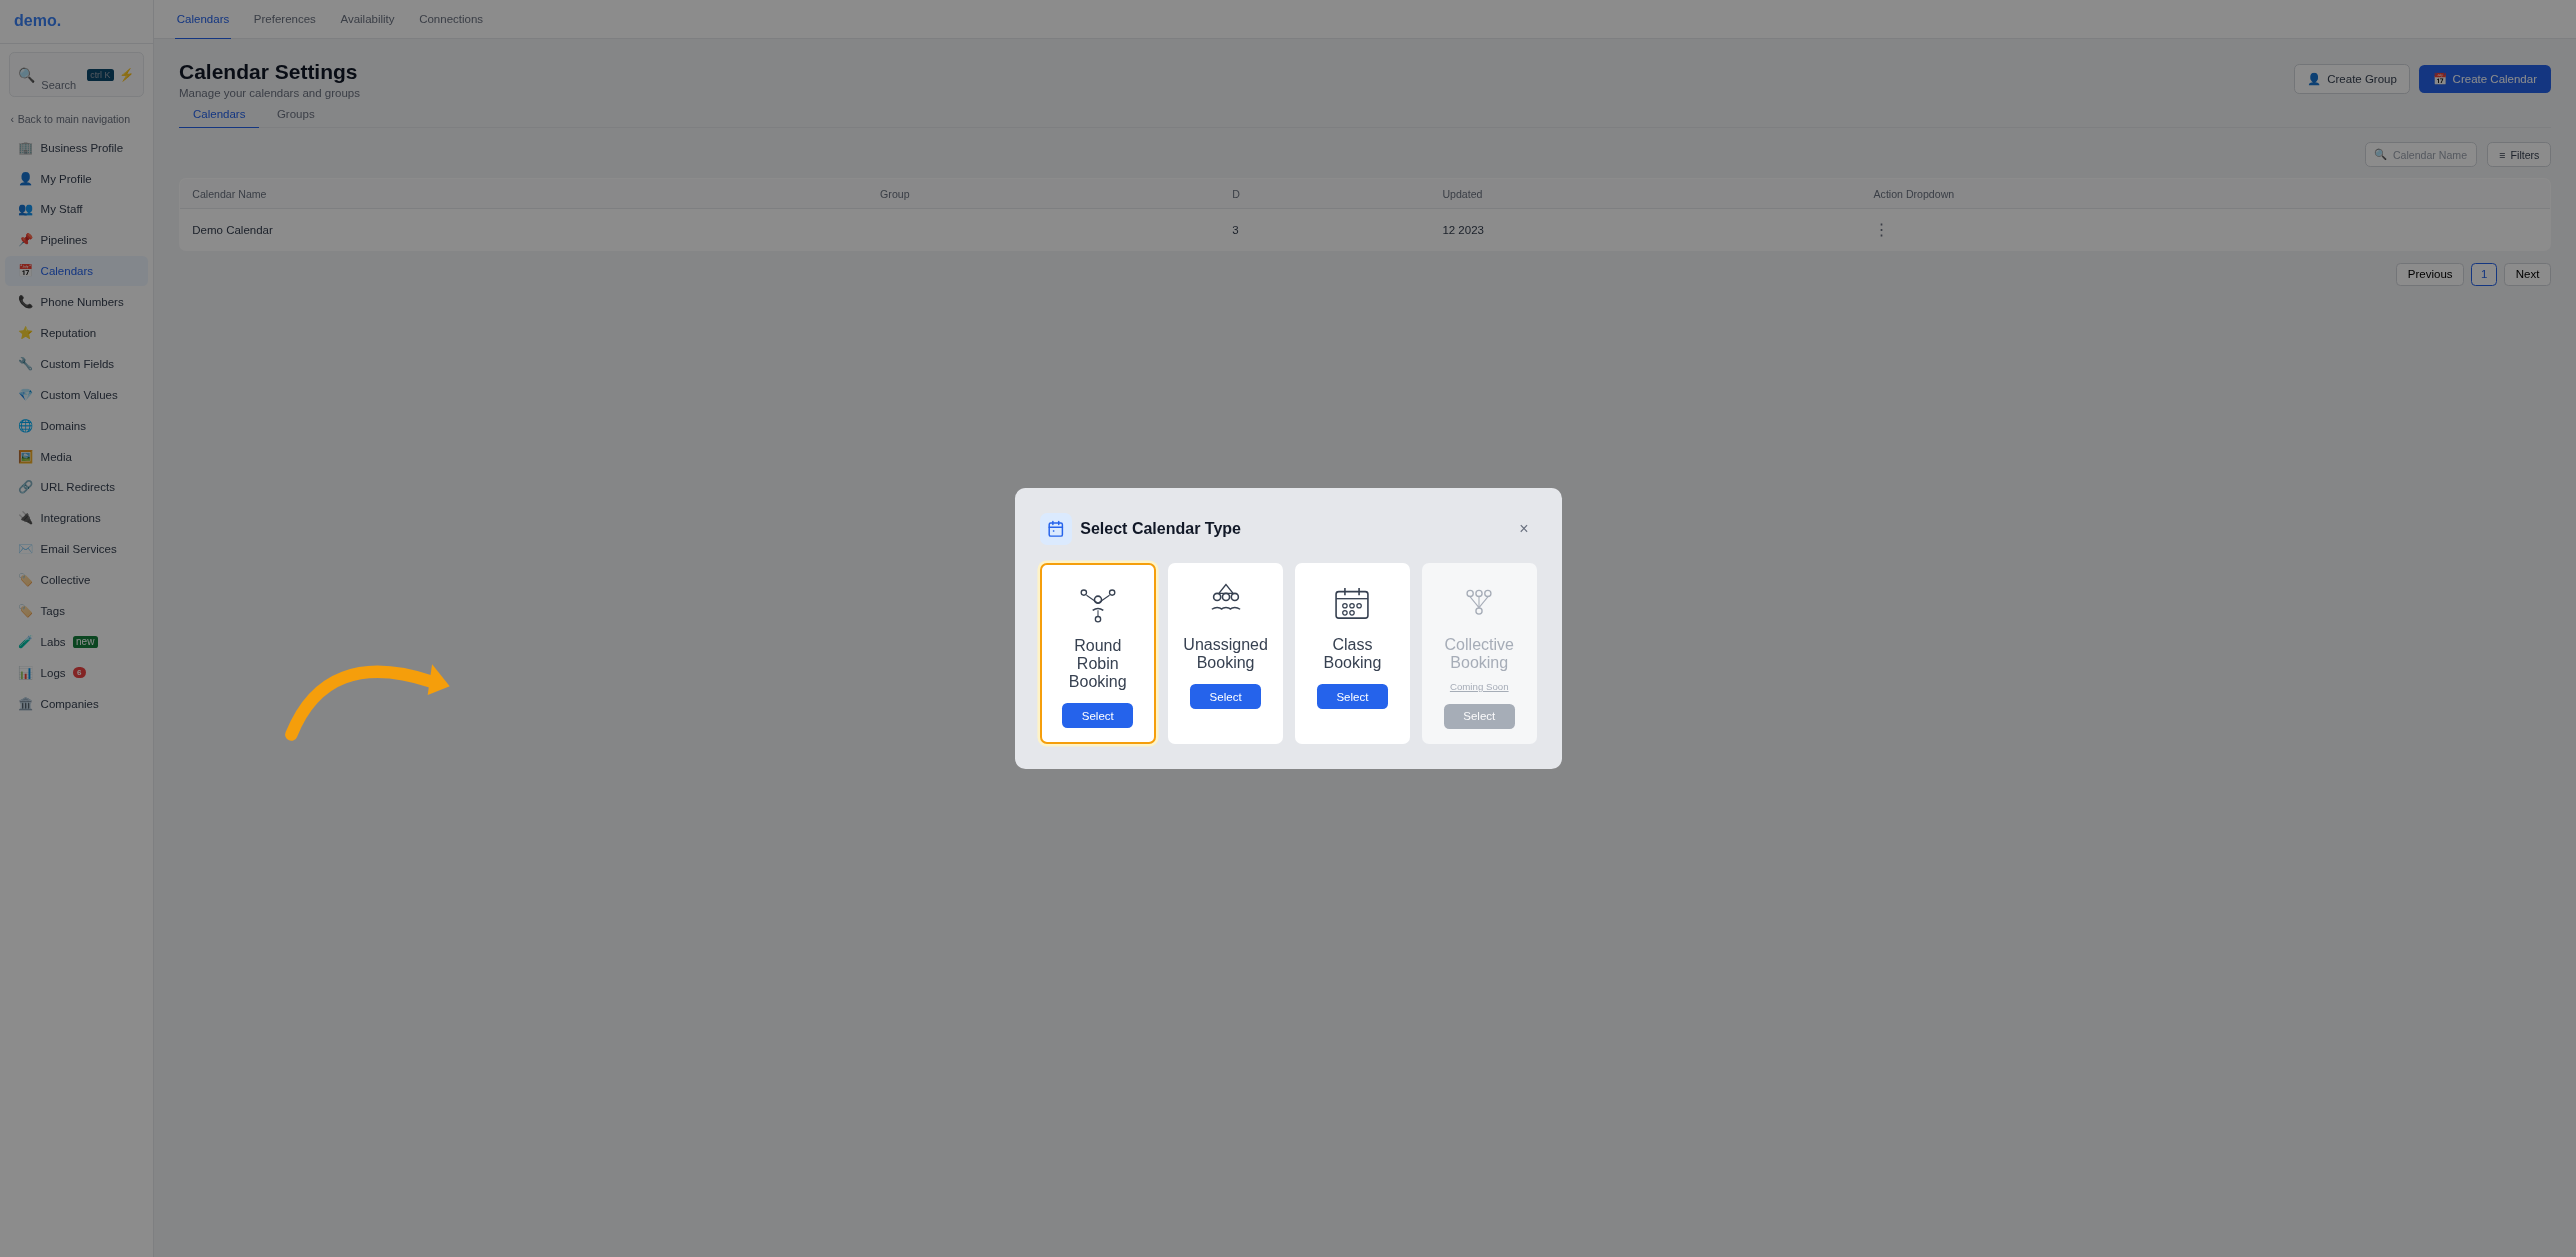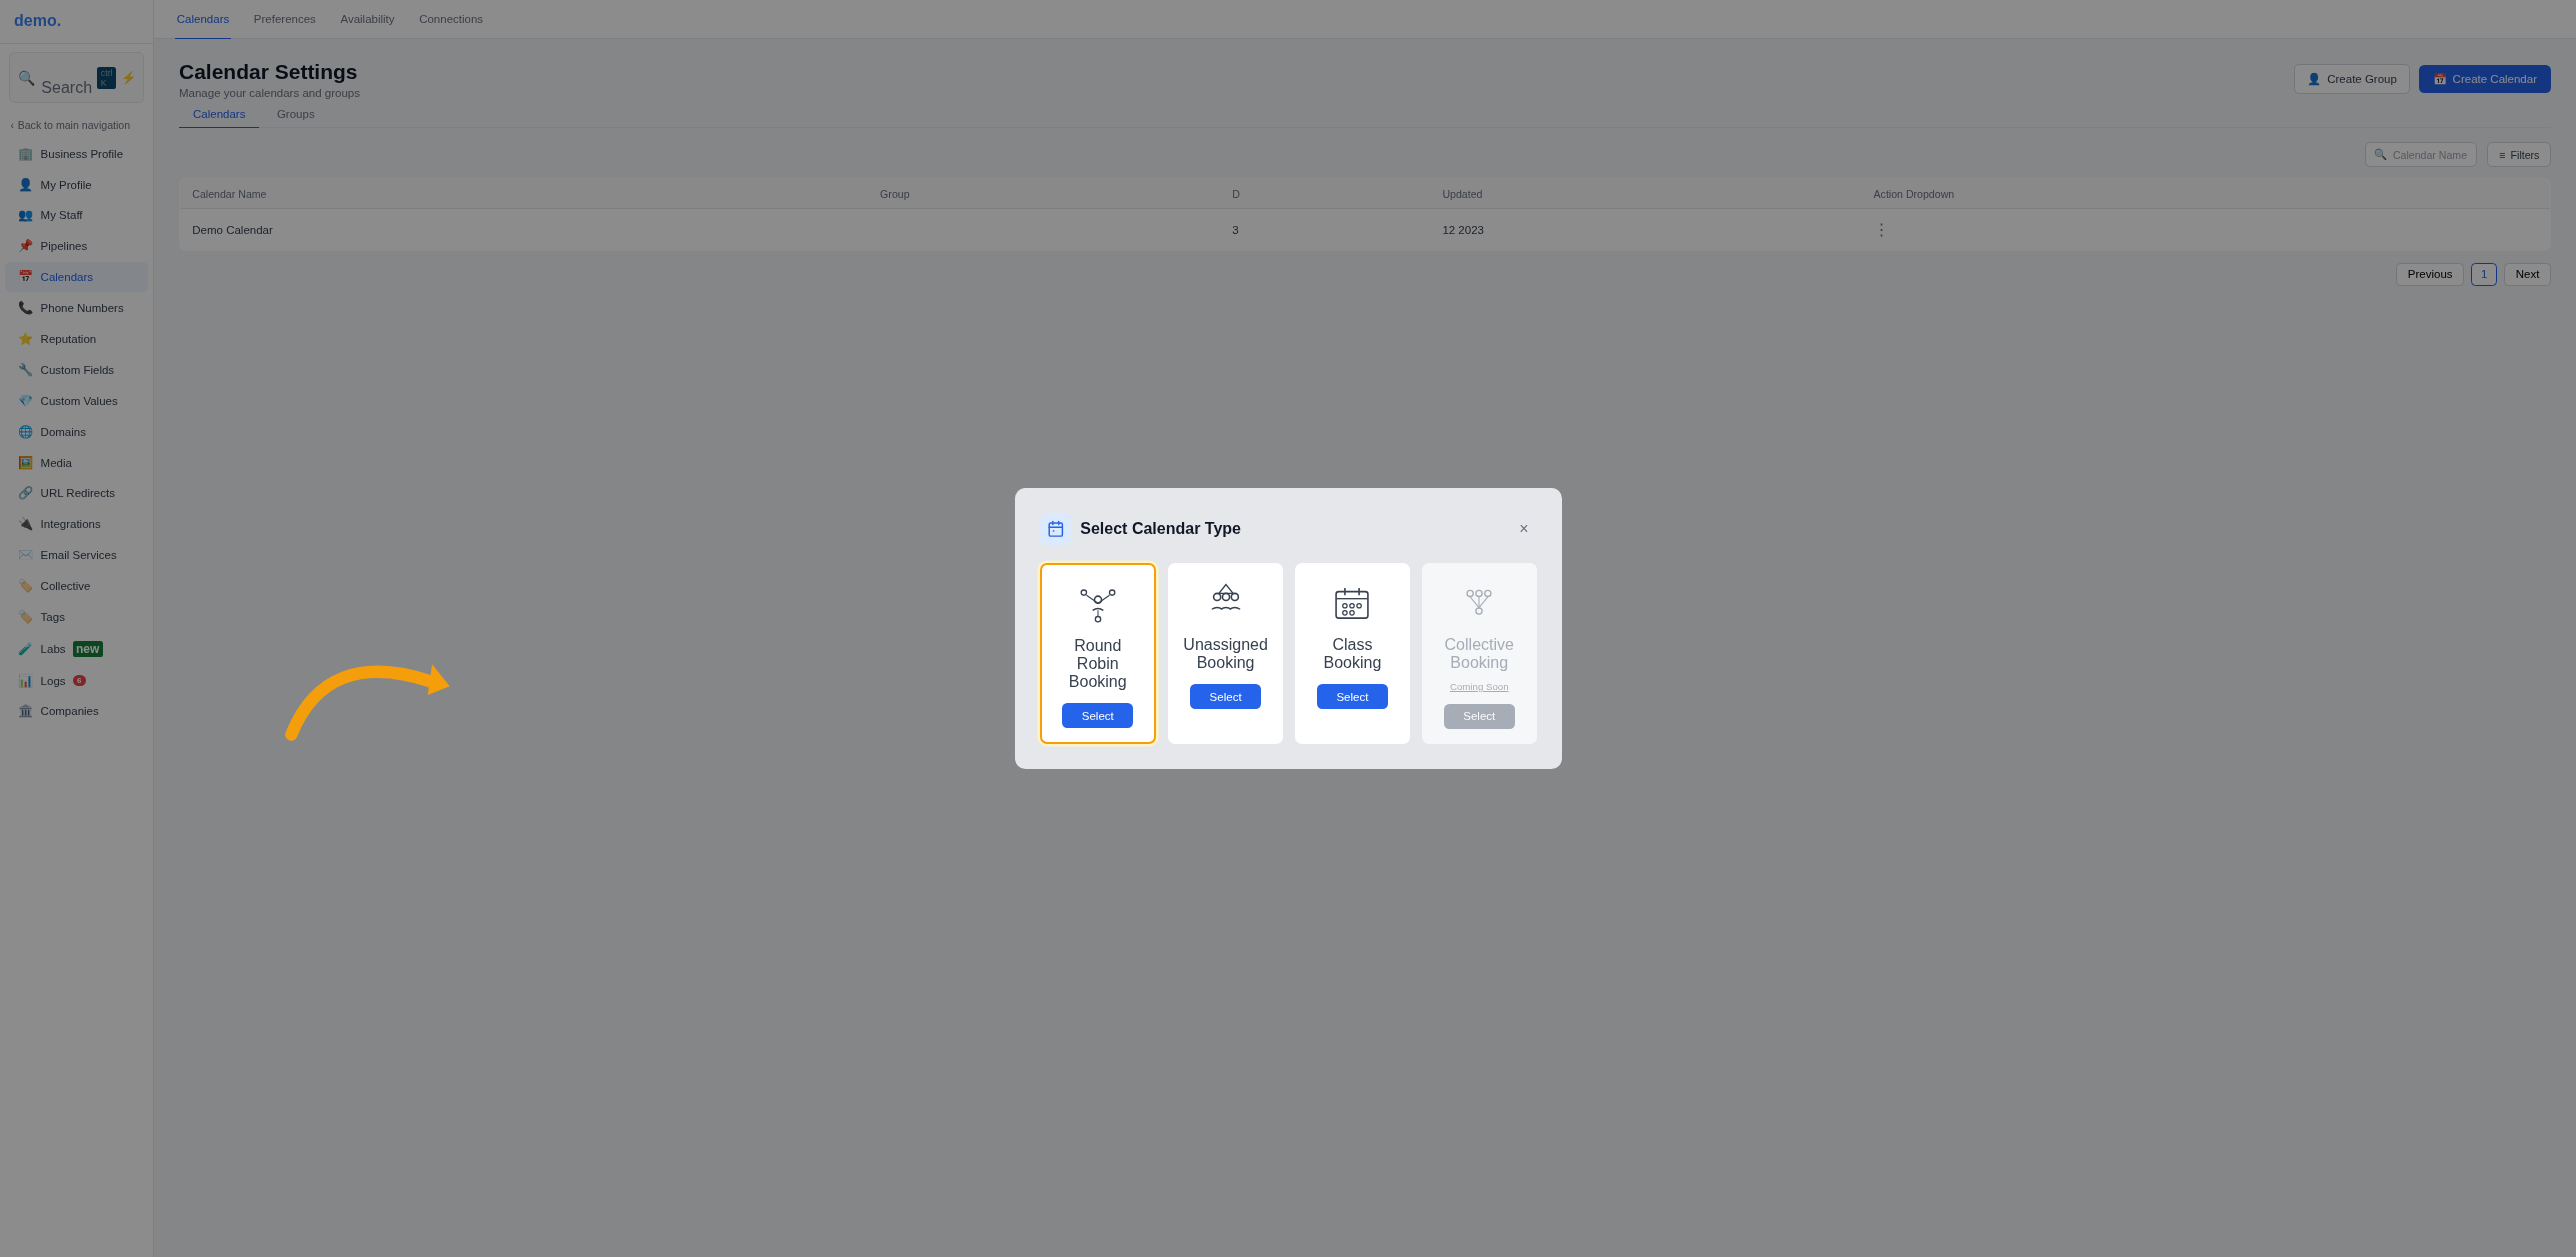--- a/index.html
+++ b/index.html
@@ -28,21 +28,21 @@
       display: flex;
       align-items: center;
       margin: 8.8px 8.8px;
       padding: 5.3px 8.8px;
       background: #f9fafb;
       border: 0.9px solid #e5e7eb;
       border-radius: 5.3px;
       gap: 5.3px;
       cursor: pointer;
     }
-    .search-bar-text { font-size: 16px; color: #6b7280; flex: 1; margin-top: 20px; }
+    .search-bar-text { font-size: 11px; color: #6b7280; flex: 1; margin-top: 20px; }
     .search-bar-kbd { font-size: 8.8px; color: #9ca3af; background: #0c4a6e; border-radius: 2.6px; padding: 0.9px 3.5px; }
     .lightning-icon { color: #3b82f6; font-size: 12.3px; }
     .back-nav {
       padding: 7px 10.6px;
       font-size: 10.6px;
       color: #6b7280;
       cursor: pointer;
       display: flex;
       align-items: center;
       gap: 3.5px;
@@ -57,24 +57,24 @@
       color: #374151;
       cursor: pointer;
       border-radius: 5.3px;
       margin: 0.9px 5.3px;
     }
     .sidebar-item.active { background: #eff6ff; color: #2563eb; font-weight: 500; }
     .sidebar-item-icon { font-size: 12.3px; width: 16px; text-align: center; }
     .badge-new {
       background: #15803d;
       color: #fff;
-      font-size: 12px;
+      font-size: 10px;
       padding: 0.9px 3.5px;
       border-radius: 2.6px;
-      font-weight: 700;
+      font-weight: 400;
     }
     .badge-num {
       background: #ef4444;
       color: #fff;
       font-size: 8px;
       padding: 0.9px 4.4px;
       border-radius: 8.8px;
       font-weight: 600;
     }
 

